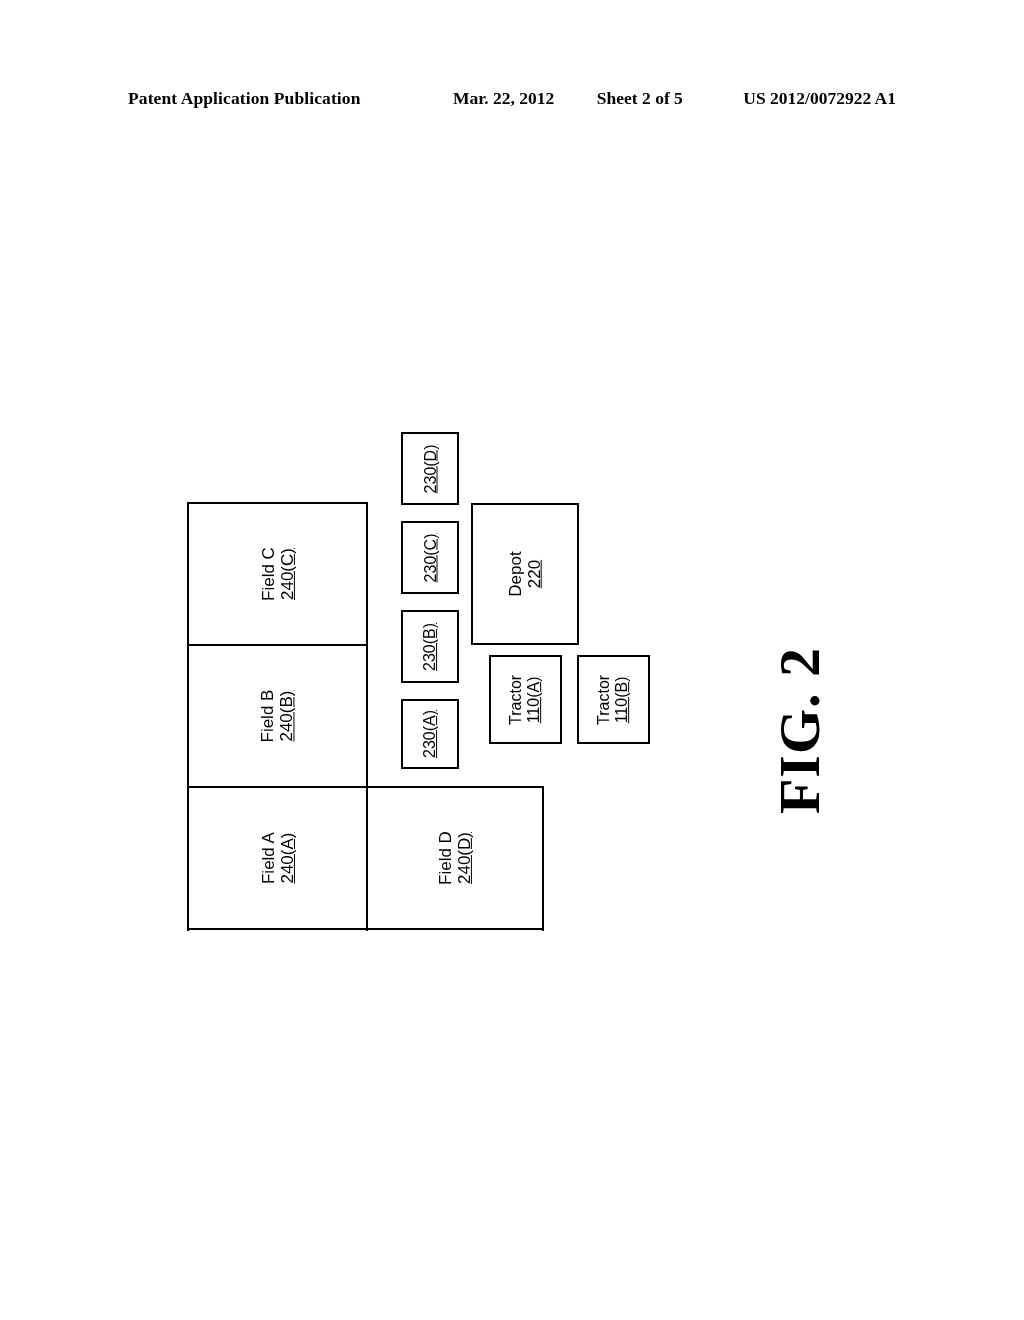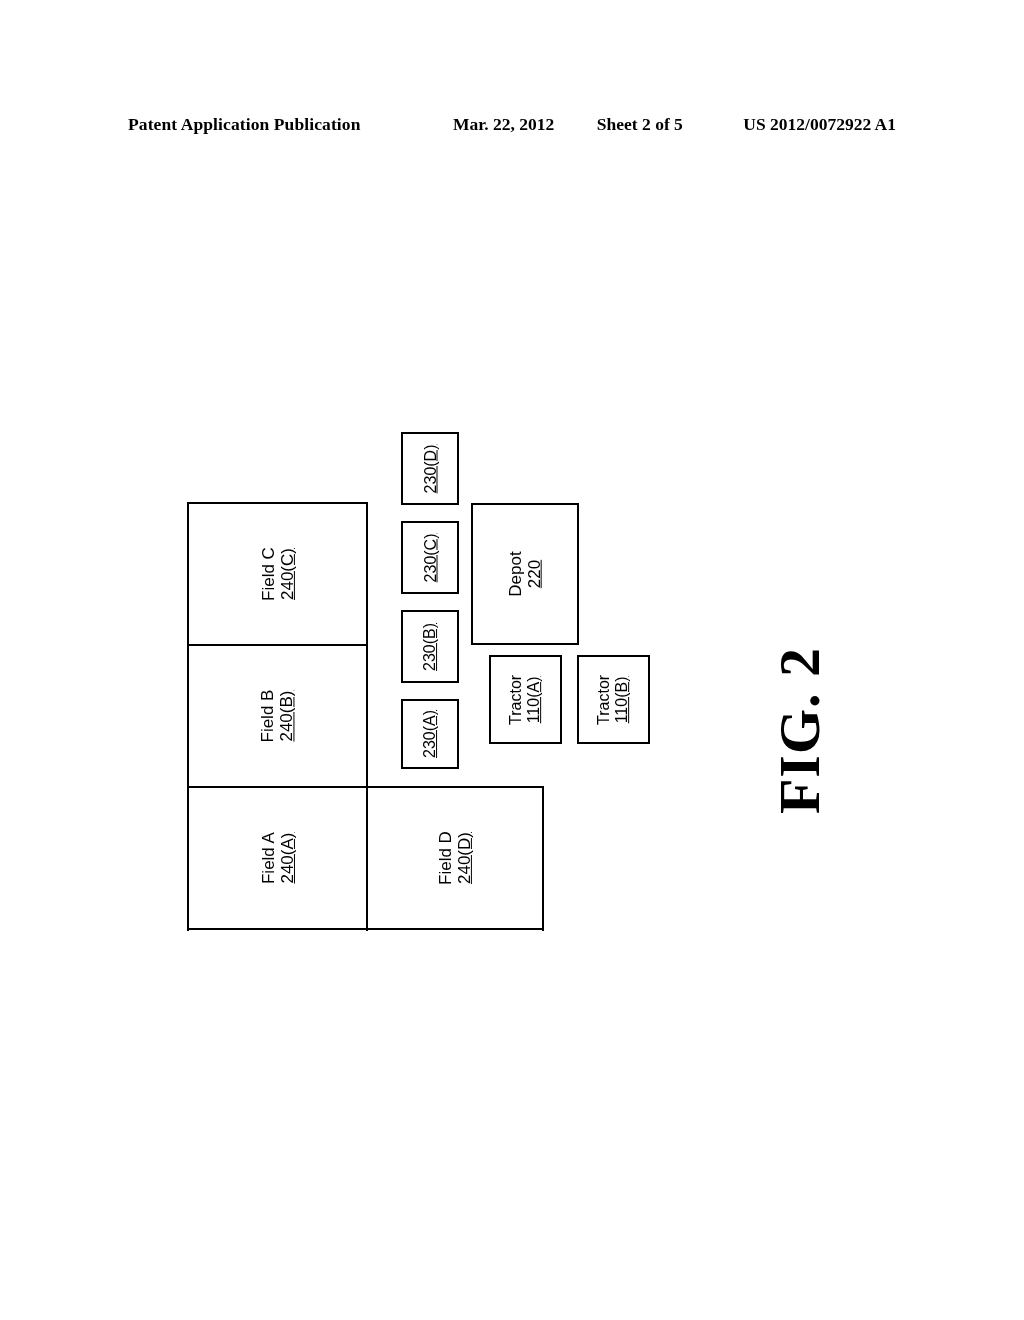--- a/index.html
+++ b/index.html
@@ -27,21 +27,21 @@
     align-items: baseline;
     font-family: "Liberation Serif", serif;
     font-weight: bold;
     font-size: 17.5px;
     color: #000000;
     white-space: nowrap;
     justify-content: space-between;
   }
   #patent-header .hdr-pub     { letter-spacing: 0.1px; }
   #patent-header .hdr-date    { margin-left: 60px; }
-  #patent-header .hdr-sheet   { margin-left: 10px; margin-top: 26px; }
+  #patent-header .hdr-sheet   { margin-left: 10px; }
   #patent-header .hdr-number  { margin-left: 28px; }
 
   
   #figure {
     position: absolute;
     left: 0;
     top: 0;
     width: 1024px;
     height: 1320px;
   }

